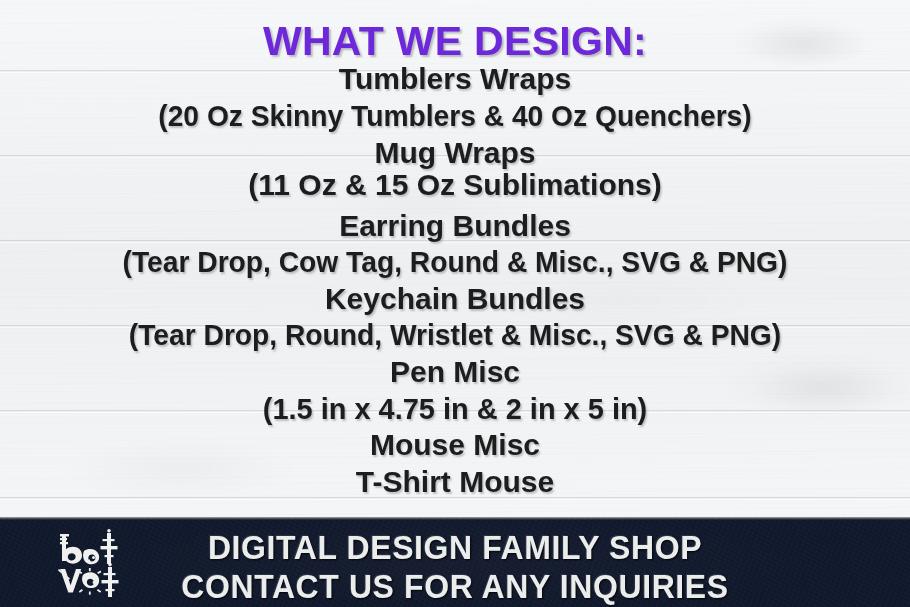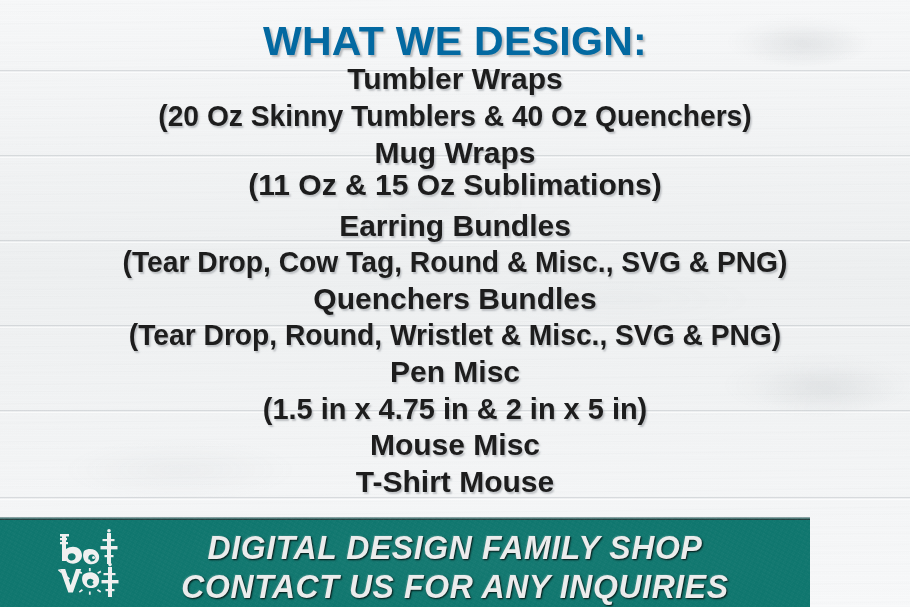--- a/index.html
+++ b/index.html
@@ -81,21 +81,21 @@
     position: absolute;
     left: 0;
     top: 0;
     width: 910px;
     text-align: center;
   }
   .headline {
     position: absolute;
     left: 0;
     width: 910px;
-    color: #0369a1;
+    color: #6d28d9;
     font-weight: bold;
     font-size: 41px;
     letter-spacing: 0.3px;
     line-height: 1;
     text-shadow: 2px 2px 2px rgba(110,115,120,0.45);
     white-space: nowrap;
   }
   .line {
     position: absolute;
     left: 0;
@@ -110,25 +110,24 @@
     white-space: nowrap;
   }
   .line.wide   { transform: scaleX(0.965); transform-origin: center; }
   .line.wider  { transform: scaleX(0.94);  transform-origin: center; }
 
   
   .footer {
     position: absolute;
     left: 0;
     top: 517px;
-    width: 810px;
+    width: 910px;
     height: 90px;
-    background-color: #0f766e;
+    background-color: #0f172a;
     overflow: hidden;
-    font-style: italic;
   }
   .footer-noise {
     position: absolute;
     inset: 0;
     opacity: 0.5;
     background:
       repeating-linear-gradient(27deg,
         rgba(255,255,255,0.055) 0px,
         rgba(255,255,255,0.000) 1px,
         rgba(255,255,255,0.000) 2px,
@@ -187,33 +186,33 @@
   <div class="plank-seam" style="top:155px"></div>
   <div class="plank-seam" style="top:240px"></div>
   <div class="plank-seam" style="top:325px"></div>
   <div class="plank-seam" style="top:410px"></div>
   <div class="plank-seam" style="top:497px"></div>
 
   <div class="content">
 
     <div class="headline" style="top:21px">WHAT WE DESIGN:</div>
 
-    <div class="line" style="top:64px">Tumbler Wraps</div>
+    <div class="line" style="top:64px">Tumblers Wraps</div>
 
     <div class="line wider" style="top:101px">(20 Oz Skinny Tumblers &amp; 40 Oz Quenchers)</div>
 
     <div class="line" style="top:138px">Mug Wraps</div>
 
     <div class="line" style="top:170px">(11 Oz &amp; 15 Oz Sublimations)</div>
 
     <div class="line" style="top:211px">Earring Bundles</div>
 
     <div class="line wider" style="top:247px">(Tear Drop, Cow Tag, Round &amp; Misc., SVG &amp; PNG)</div>
 
-    <div class="line" style="top:284px">Quenchers Bundles</div>
+    <div class="line" style="top:284px">Keychain Bundles</div>
 
     <div class="line wider" style="top:320px">(Tear Drop, Round, Wristlet &amp; Misc., SVG &amp; PNG)</div>
 
     <div class="line" style="top:357px">Pen Misc</div>
 
     <div class="line wide" style="top:394px">(1.5 in x 4.75 in &amp; 2 in x 5 in)</div>
 
     <div class="line" style="top:430px">Mouse Misc</div>
 
     <div class="line" style="top:467px">T-Shirt Mouse</div>

